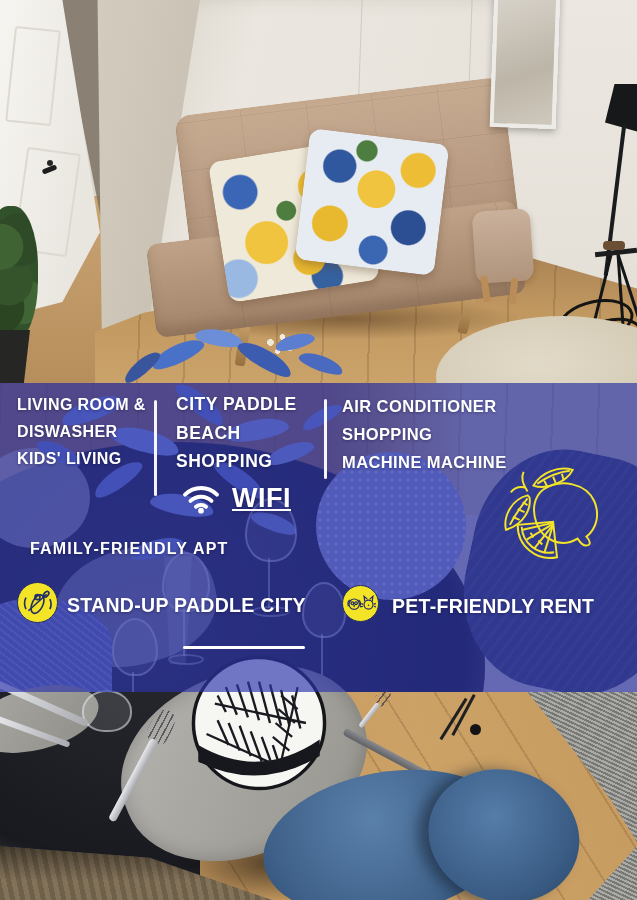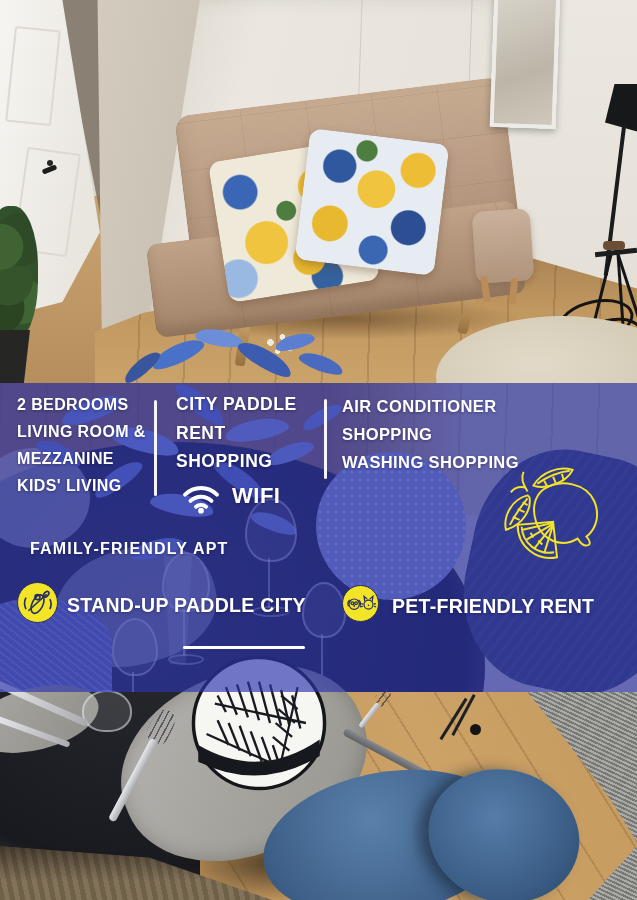--- a/index.html
+++ b/index.html
@@ -186,21 +186,21 @@
 
   
   .overlay-band{left:0;top:383px;width:637px;height:309px;
     background:rgba(44,52,171,.66);z-index:40;}
   .ov{z-index:41;color:#fff;font-weight:700;
     text-shadow:0 1px 3px rgba(10,10,40,.4);}
   .col{line-height:27px;font-size:16px;letter-spacing:.4px;}
   .col2{line-height:28.5px;font-size:17.5px;letter-spacing:.5px;}
   .col3{line-height:28px;font-size:16.5px;letter-spacing:.4px;}
   .vdiv{z-index:41;width:2.5px;background:rgba(255,255,255,.95);border-radius:2px;}
-  .wifi-label{font-size:22px;letter-spacing:.5px;}
+  .wifi-label{font-size:27px;letter-spacing:.5px;text-decoration:underline;}
   .family{font-size:16px;letter-spacing:1.2px;}
   .feat-label{font-size:19.5px;letter-spacing:.3px;}
   .icon-circle{border-radius:50%;background:#f3e427;border:1.5px solid #232d66;
     box-sizing:border-box;display:flex;align-items:center;justify-content:center;z-index:41;}
   .hrule{left:183px;top:646px;width:122px;height:3px;background:#fff;border-radius:2px;z-index:41;}
 </style>
 </head>
 <body>
 
 <div class="stage">
@@ -350,46 +350,45 @@
   <div class="abs hairpin" style="left:462px;top:692px;height:46px;transform:rotate(28deg);z-index:6;"></div>
   <div class="abs hairpin-cap"></div>
   <div class="abs support-bar"></div>
 
   <div class="abs chair-seat" style="z-index:12;"></div>
   <div class="abs chair-back" style="z-index:12;"></div>
 
   <div class="abs overlay-band"></div>
 
   <div class="abs ov col" style="left:17px;top:391px;">
-    <div>2 BEDROOMS</div>
     <div>LIVING ROOM &amp;</div>
-    <div>MEZZANINE</div>
+    <div>DISWASHER</div>
     <div>KIDS' LIVING</div>
   </div>
   <div class="abs vdiv" style="left:154px;top:400px;height:96px;"></div>
 
   <div class="abs ov col2" style="left:176px;top:390px;">
     <div>CITY PADDLE</div>
-    <div>RENT</div>
+    <div>BEACH</div>
     <div>SHOPPING</div>
   </div>
   <svg class="abs" style="left:178px;top:482px;z-index:41;" width="46" height="32" viewBox="0 0 48 38">
     <path d="M5 15 A27 27 0 0 1 43 15" fill="none" stroke="#fff" stroke-width="4.6" stroke-linecap="round"></path>
     <path d="M11.5 22.5 A18 18 0 0 1 36.5 22.5" fill="none" stroke="#fff" stroke-width="4.6" stroke-linecap="round"></path>
     <path d="M18 29.5 A9.5 9.5 0 0 1 30 29.5" fill="none" stroke="#fff" stroke-width="4.6" stroke-linecap="round"></path>
     <circle cx="24" cy="34" r="3.4" fill="#fff"></circle>
   </svg>
   <div class="abs ov wifi-label" style="left:232px;top:483px;">WIFI</div>
 
   <div class="abs vdiv" style="left:324px;top:399px;height:80px;"></div>
 
   <div class="abs ov col3" style="left:342px;top:392px;">
     <div>AIR CONDITIONER</div>
     <div>SHOPPING</div>
-    <div>WASHING SHOPPING</div>
+    <div>MACHINE MACHINE</div>
   </div>
 
   <svg class="abs" style="left:498px;top:462px;z-index:41;" width="118" height="108" viewBox="0 0 120 110">
     <g fill="none" stroke="#f3e427" stroke-width="2">
       <path d="M30 30 q-8 -12 -4 -20"></path>
       <path d="M28 26 q-10 -2 -15 5"></path>
       <path d="M36 24 C44 10 62 4 76 8 C70 20 50 29 36 24 Z"></path>
       <path d="M40 22 C52 14 63 10 73 9"></path>
       <line x1="47" y1="19" x2="50" y2="25"></line>
         <line x1="56" y1="15" x2="59" y2="22"></line>

